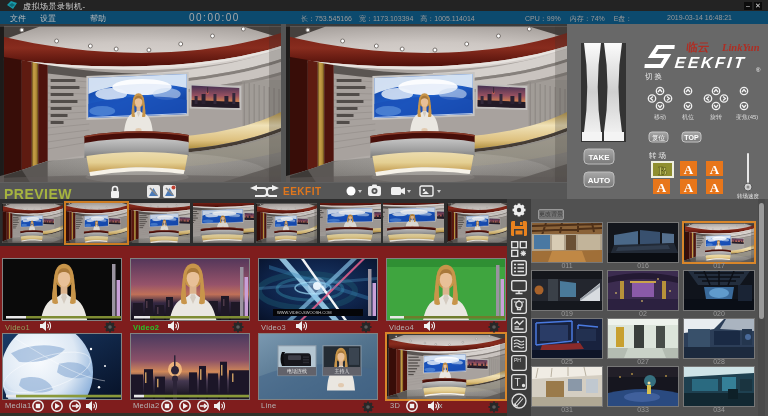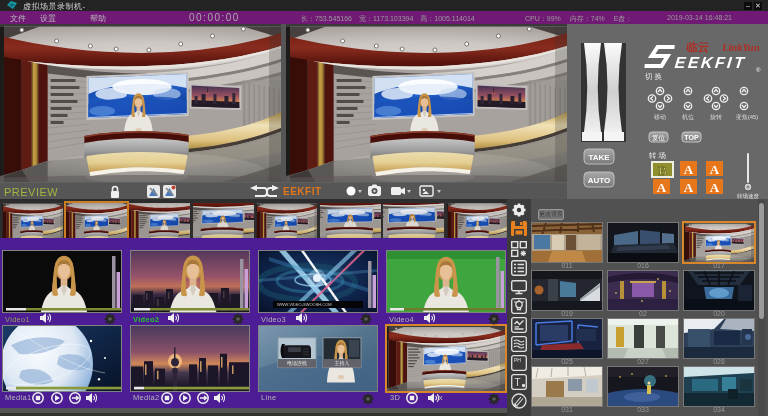--- a/index.html
+++ b/index.html
@@ -4,40 +4,40 @@
 *{margin:0;padding:0;box-sizing:border-box}
 html,body{width:768px;height:416px;overflow:hidden;background:#555;font-family:"Liberation Sans",sans-serif}
 .abs{position:absolute}
 #root{position:absolute;left:0;top:0;width:768px;height:300px}
 
 #titlebar{left:0;top:0;width:768px;height:11px;background:#232323}
 #title-ico{left:7px;top:1px;width:10px;height:8px}
 #title-txt{left:23px;top:1px;font-size:8px;color:#cfcfcf;letter-spacing:.5px}
 .winbtn{top:2px;width:8px;height:8px;background:#0c0c0c;color:#ddd;font-size:7px;line-height:8px;text-align:center}
 
-#menubar{left:0;top:11px;width:768px;height:13px;background:#701a75;color:#bbb;font-size:8px}
+#menubar{left:0;top:11px;width:768px;height:13px;background:#0c4a6e;color:#bbb;font-size:8px}
 .menu-item{top:2px;position:absolute}
 #timer{left:189px;top:1px;font-size:10px;color:#a8a8a8;letter-spacing:1.5px}
 .stat{top:3px;position:absolute;font-size:7px;color:#9a9a9a}
 
 .pane{top:24px;height:158px;background:#3a3a3a;overflow:hidden}
 #pane1{left:0;width:281px}
 #pane2{left:286px;width:281px}
 .pane svg{position:absolute;left:0;top:0;width:100%;height:100%}
 #gap1{left:281px;top:24px;width:5px;height:158px;background:#555}
 
 #toolrow{left:0;top:182px;width:768px;height:17px;background:#565656;border-top:1px solid #606060}
-#previewlbl{left:4px;top:3px;font-size:11px;font-weight:normal;color:#a6b43f;letter-spacing:.5px}
+#previewlbl{left:4px;top:3px;font-size:14px;font-weight:bold;color:#a6b43f;letter-spacing:.5px}
 #programlbl{left:283px;top:3px;font-size:10px;font-weight:bold;color:#e0761c;letter-spacing:.5px}
 
 #rpanel{left:567px;top:24px;width:201px;height:175px;background:#686868}
 
 #filmstrip{left:0;top:199px;width:507px;height:47px;background:#2d2d2d}
 .fthumb{top:4px;width:61px;height:40px;background:#444;overflow:hidden;position:absolute;filter:brightness(.93) saturate(1.05)}
-#videogrid{left:0;top:238px;width:507px;height:170px;background:#4c1d95}
+#videogrid{left:0;top:246px;width:507px;height:170px;background:#7f1d1d}
 .vcell-thumb{position:absolute;width:118px;height:61px;background:#111;overflow:hidden;outline:1px solid #828282}
 .vlabel{position:absolute;font-size:7.5px;color:#b5b5b5;letter-spacing:.3px}
 #bottomstrip{left:0;top:413px;width:507px;height:3px;background:#31332a}
 
 #sidebar{left:507px;top:199px;width:24px;height:217px;background:#3c3c3c}
 #browser{left:531px;top:199px;width:237px;height:217px;background:#515151;overflow:hidden}
 .sthumb{position:absolute;width:70px;height:39px;background:#222;overflow:hidden;outline:1px solid #777}
 .slabel{position:absolute;width:70px;text-align:center;font-size:7px;color:#9a9a9a}
 #scroll{left:758px;top:199px;width:7px;height:217px;background:#4a4a4a}
 #scrollthumb{left:759px;top:203px;width:5px;height:116px;background:#9a9a9a;border-radius:3px}

